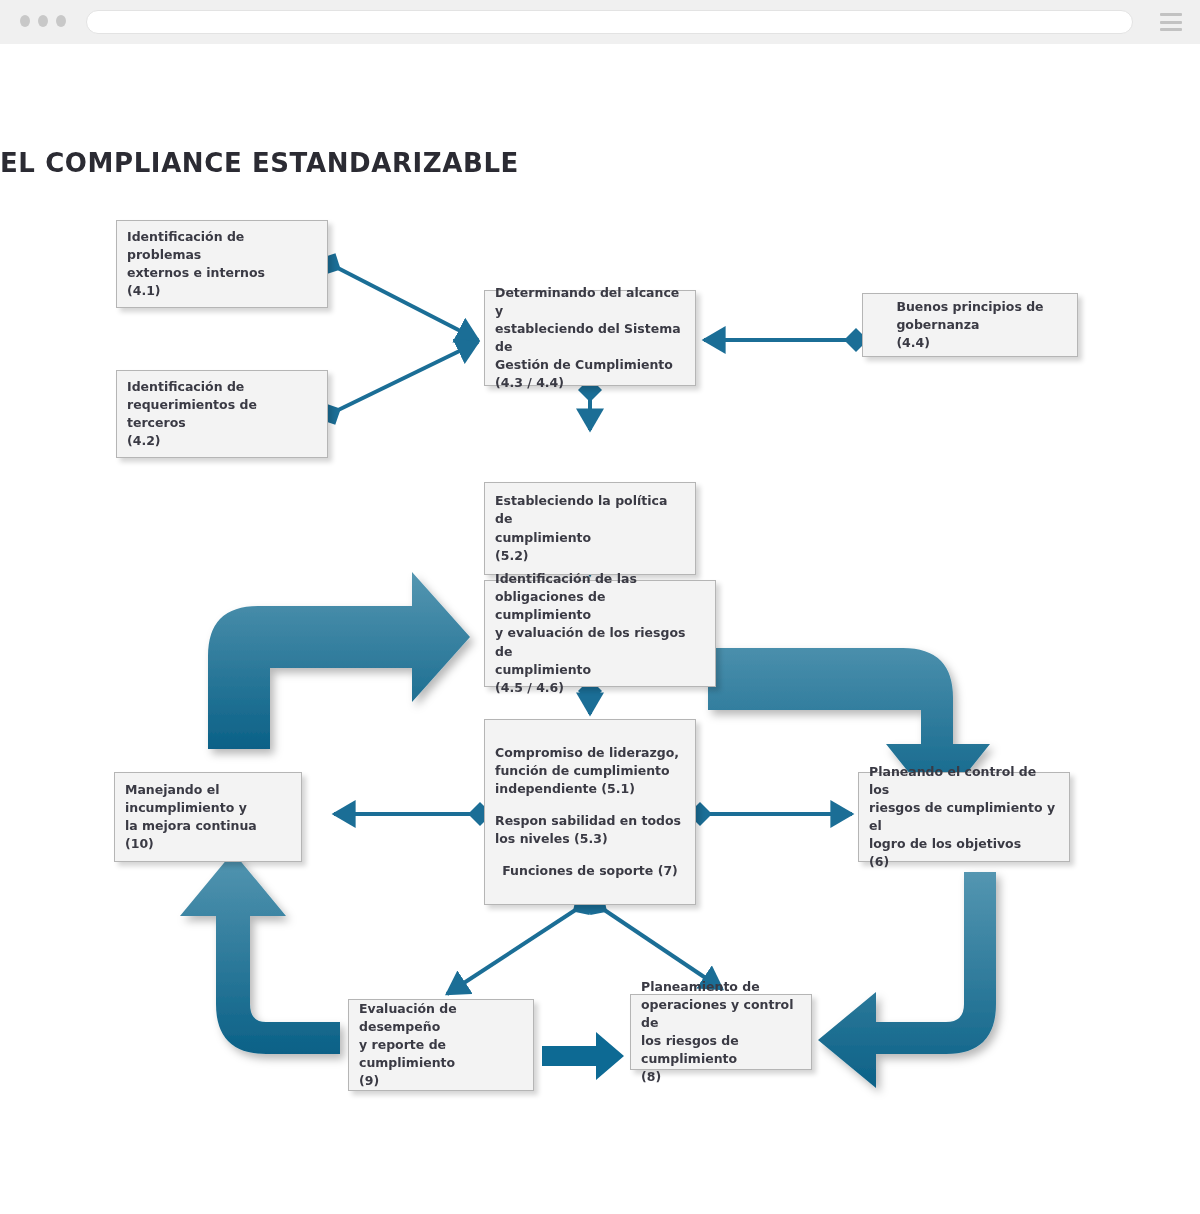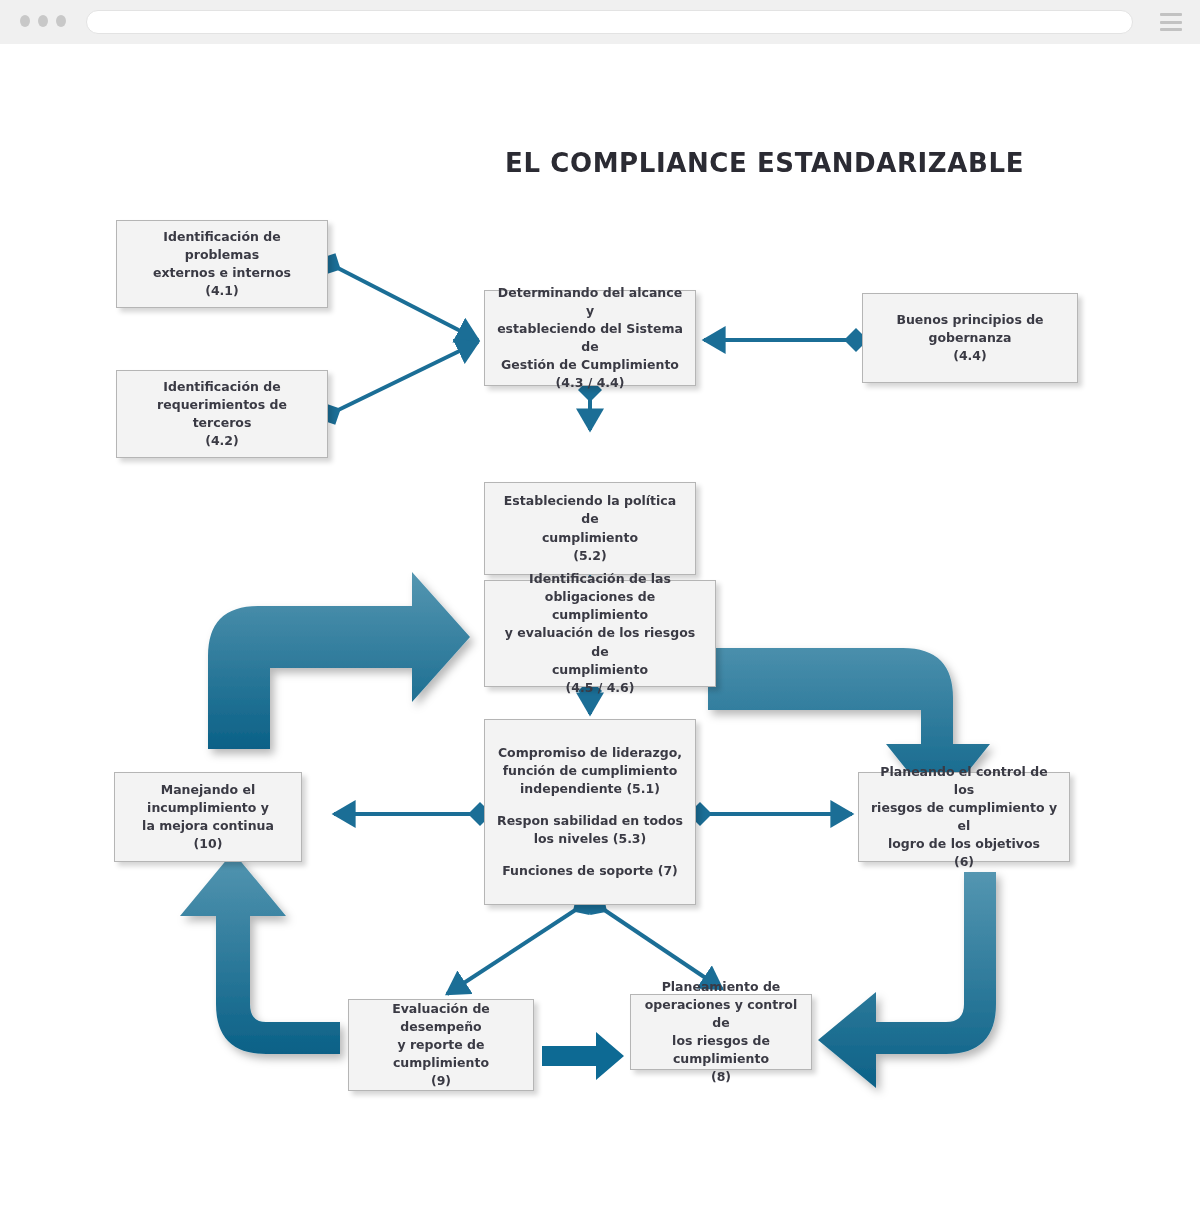--- a/index.html
+++ b/index.html
@@ -70,56 +70,55 @@
     left: 0; top: 44px;
     width: 1200px;
     height: 1170px;
     background: #ffffff;
   }
 
   #page-title {
     position: absolute;
     left: 0; top: 104px;
     width: 1024px;
-    text-align: right;
+    text-align: left;
     font-size: 26px;
     font-weight: bold;
     letter-spacing: 0.6px;
     color: #2b2b33;
     font-family: "DejaVu Sans", sans-serif;
   }
 
   
   .node {
     position: absolute;
     background: #f3f3f3;
     border: 1px solid #b5b5b5;
     box-shadow: 4px 4px 5px rgba(0,0,0,0.17);
     box-sizing: border-box;
     display: flex;
     flex-direction: column;
     align-items: center;
     justify-content: center;
-    text-align: center;
     color: #3a3a44;
     font-size: 12.5px;
     font-weight: bold;
     line-height: 1.45;
     padding: 6px 10px;
     font-family: "DejaVu Sans", sans-serif;
     z-index: 5;
   }
   .node .para { margin: 0; }
   .node .para + .para { margin-top: 14px; }
 
   
   #node-41  { left: 116px; top: 176px; width: 212px; height: 88px; }
   #node-42  { left: 116px; top: 326px; width: 212px; height: 88px; }
   #node-43  { left: 484px; top: 246px; width: 212px; height: 96px; }
-  #node-44  { left: 862px; top: 249px; width: 216px; height: 90px; }
+  #node-44  { left: 862px; top: 249px; width: 216px; height: 64px; }
   #node-52  { left: 484px; top: 391px; width: 212px; height: 93px; margin-top: 47px; }
   #node-45  { left: 484px; top: 536px; width: 232px; height: 107px; }
   #node-hub { left: 484px; top: 675px; width: 212px; height: 186px; }
   #node-10  { left: 114px; top: 728px; width: 188px; height: 90px; }
   #node-6   { left: 858px; top: 728px; width: 212px; height: 90px; }
   #node-9   { left: 348px; top: 955px; width: 186px; height: 92px; }
   #node-8   { left: 630px; top: 950px; width: 182px; height: 76px; }
 
   
   #connectors {

